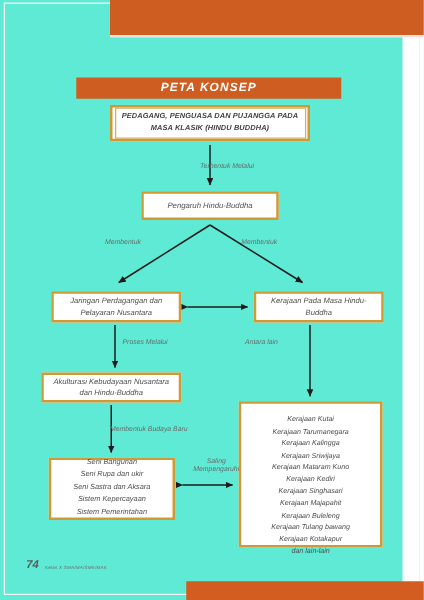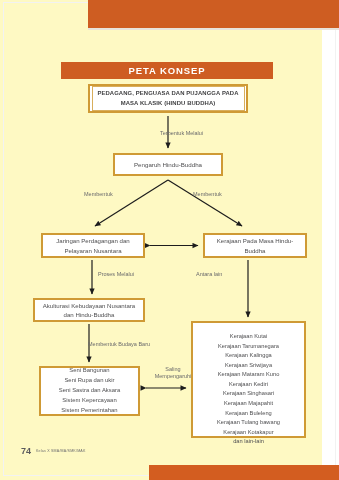--- a/index.html
+++ b/index.html
@@ -3,22 +3,23 @@
 <meta charset="utf-8">
 <style>
   html,body{margin:0;padding:0;background:#ffffff;}
   body{
     width:339px;height:480px;position:relative;overflow:hidden;
     font-family:"Liberation Sans", sans-serif;
     color:#58585a;
   }
   .page{
     position:absolute;left:0;top:0;width:322px;height:480px;
-    background:#fef9c3;
+    background:#5eead4;
     box-sizing:border-box;
+    font-style:italic;
   }
   .page-frame{
     position:absolute;left:3px;top:2px;width:333px;height:474px;
     border:1px solid #f2f2f2;box-sizing:border-box;pointer-events:none;
   }
   
   .bar-top{
     position:absolute;left:88px;top:0px;width:251px;height:28px;
     background:#ce5d22;
   }
@@ -115,21 +116,21 @@
   #lbl-antara{left:196px;top:271px;}
   #lbl-budaya{left:88px;top:341px;}
   #lbl-saling{left:148px;top:366px;text-align:center;width:50px;white-space:normal;}
 
   
   .arrow-layer{position:absolute;left:0;top:0;width:339px;height:480px;pointer-events:none;}
 
   
   .footer{
     position:absolute;left:21px;top:446px;
-    display:flex;align-items:center;gap:5px;
+    display:flex;align-items:flex-end;gap:5px;
   }
   .folio{font-size:9px;font-weight:bold;color:#5b5b5d;}
   .folio-text{font-size:3.6px;color:#6d6d6f;letter-spacing:.2px;}
 </style>
 </head>
 <body>
 
 <div class="page">
 
   <div class="page-frame"></div>

